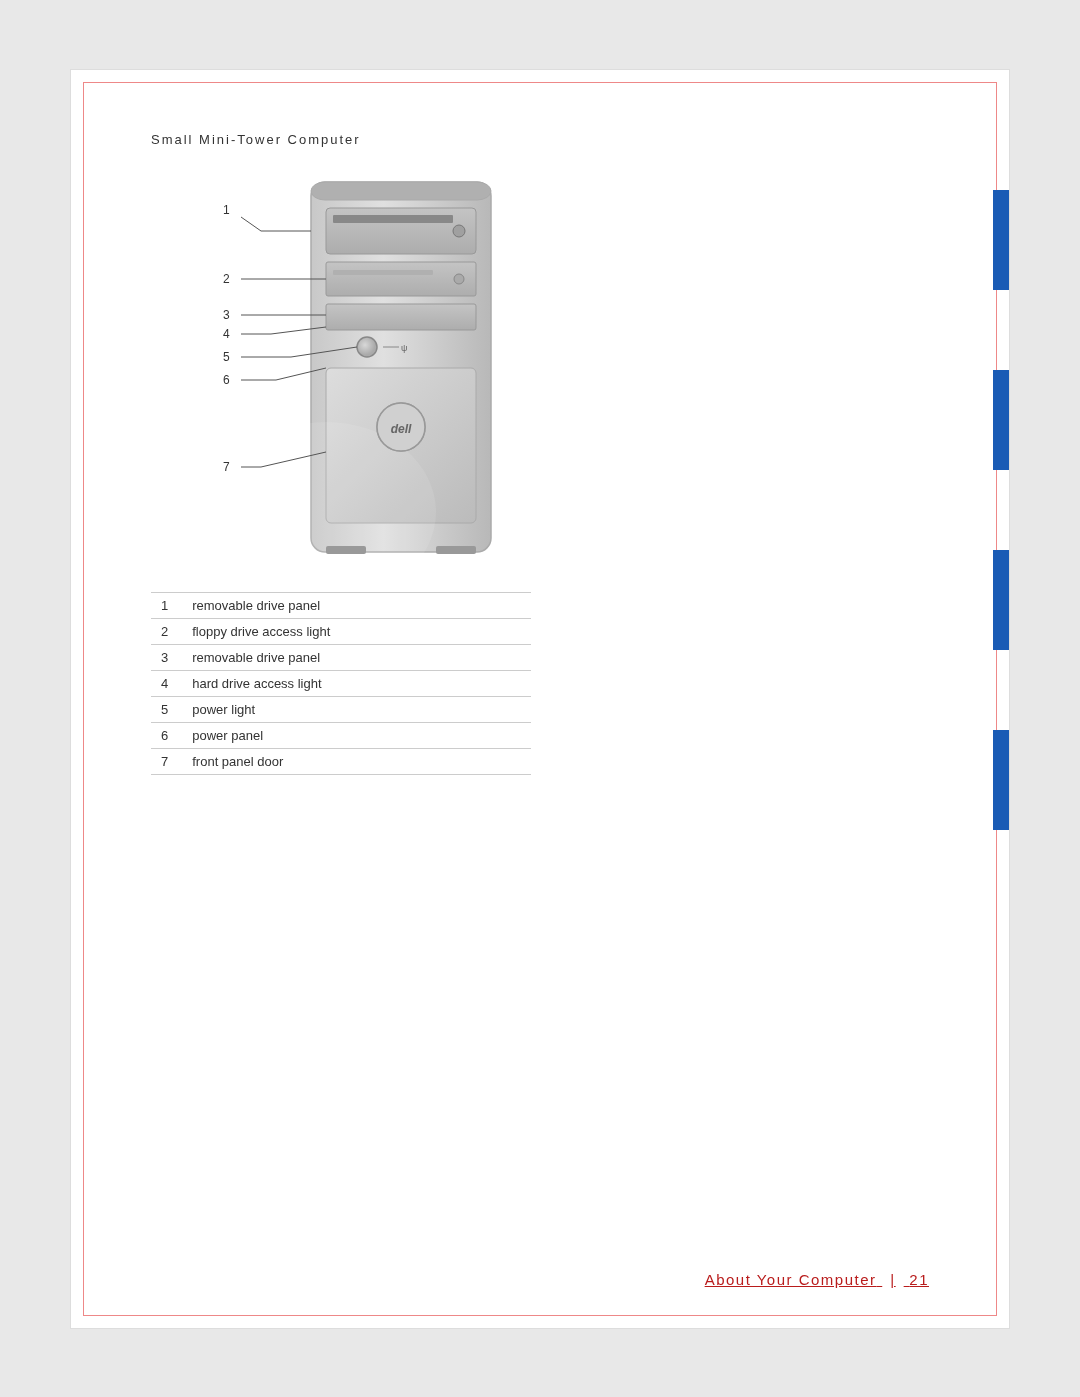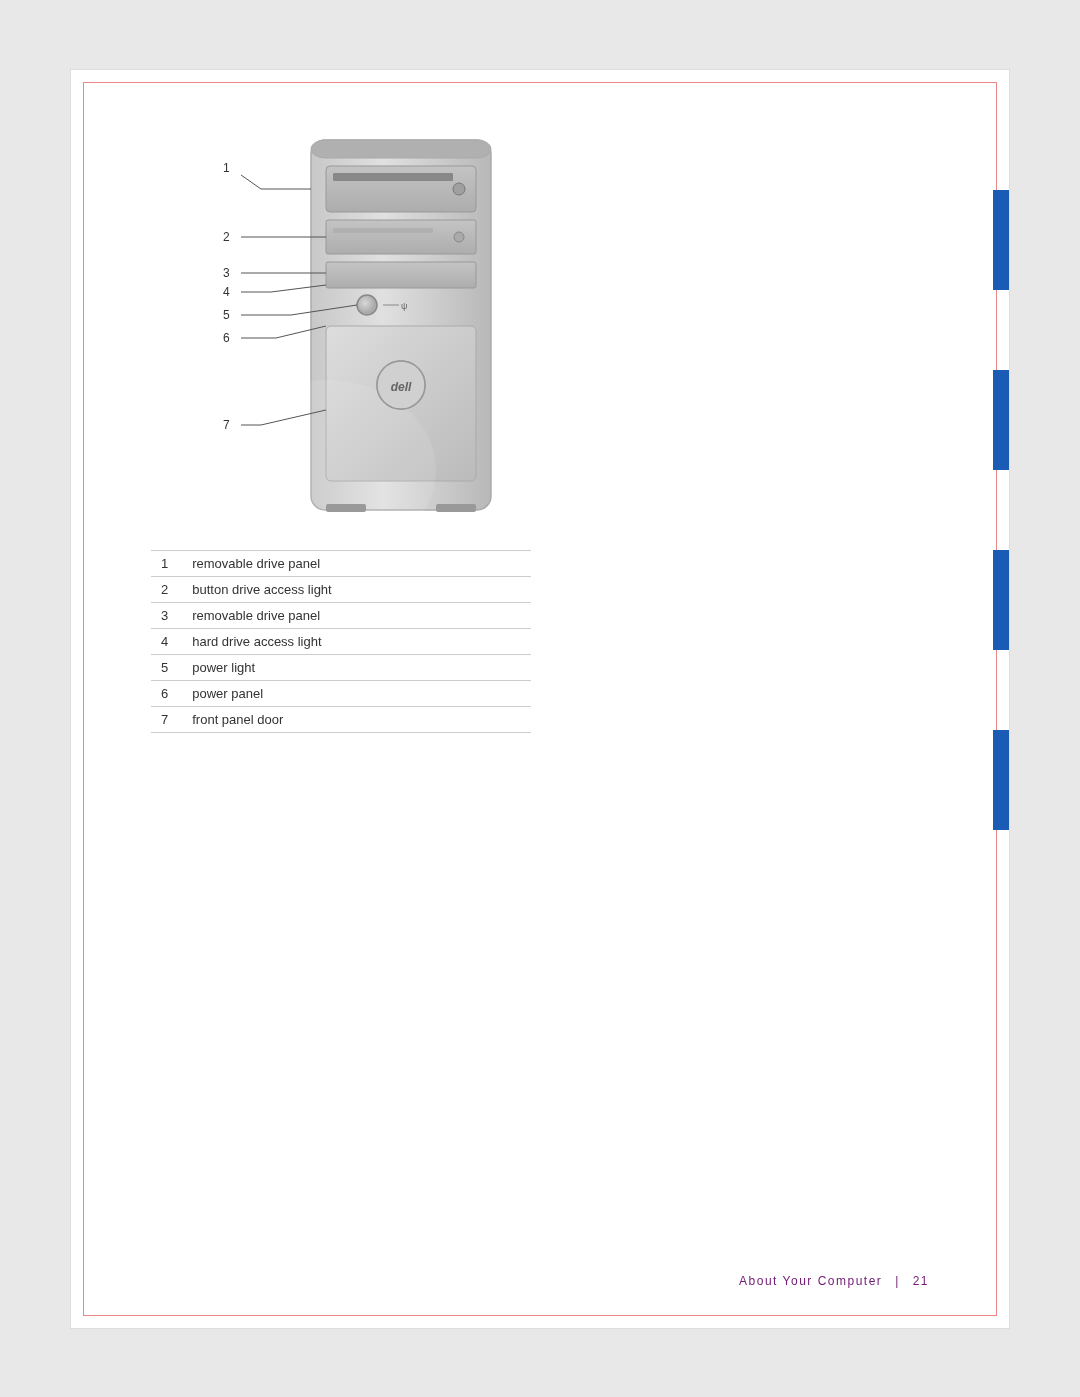--- a/index.html
+++ b/index.html
@@ -49,39 +49,43 @@
     .parts-table td:first-child {
       width: 30px;
       text-align: right;
       padding-right: 14px;
     }
 
     .footer-text {
       position: absolute;
       bottom: 40px;
       right: 80px;
-      font-size: 12px;
-      color: #701a75;
+      font-size: 15px;
+      color: #b91c1c;
       letter-spacing: 1.5px;
+      text-decoration: underline;
     }
 
     
     .svg-container {
       position: relative;
       width: 500px;
       height: 410px;
     }
   </style>
 </head>
 <body>
 
 <div class="page">
 
   <div style="position:absolute;top:12px;left:12px;right:12px;bottom:12px;border:1px solid #e88;pointer-events:none;"></div>
 
+  <div style="margin-bottom:24px;">
+    <span class="section-title">Small Mini-Tower Computer</span>
+  </div>
 
   <div class="svg-container">
     <svg width="500" height="410" viewBox="0 0 500 410">
 
       <rect x="160" y="10" width="180" height="370" rx="14" ry="14" fill="url(#towerGrad)" stroke="#aaa" stroke-width="1.5"></rect>
 
       <defs>
         <linearGradient id="towerGrad" x1="0%" y1="0%" x2="100%" y2="0%">
           <stop offset="0%" style="stop-color:#c8c8c8"></stop>
           <stop offset="40%" style="stop-color:#e0e0e0"></stop>
@@ -163,21 +167,21 @@
 
   <div style="margin-top:10px;">
     <table class="parts-table">
       <tbody id="parts-tbody">
           <tr>
       <td>1</td>
       <td>removable drive panel</td>
     </tr>
           <tr>
       <td>2</td>
-      <td>button drive access light</td>
+      <td>floppy drive access light</td>
     </tr>
           <tr>
       <td>3</td>
       <td>removable drive panel</td>
     </tr>
           <tr>
       <td>4</td>
       <td>hard drive access light</td>
     </tr>
           <tr>

